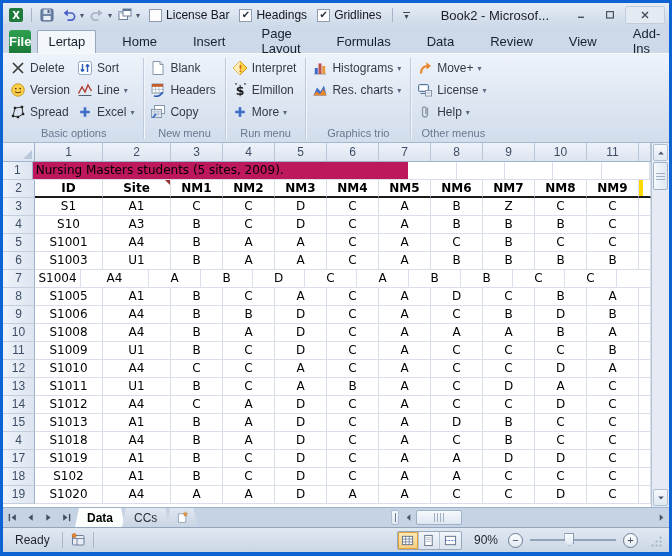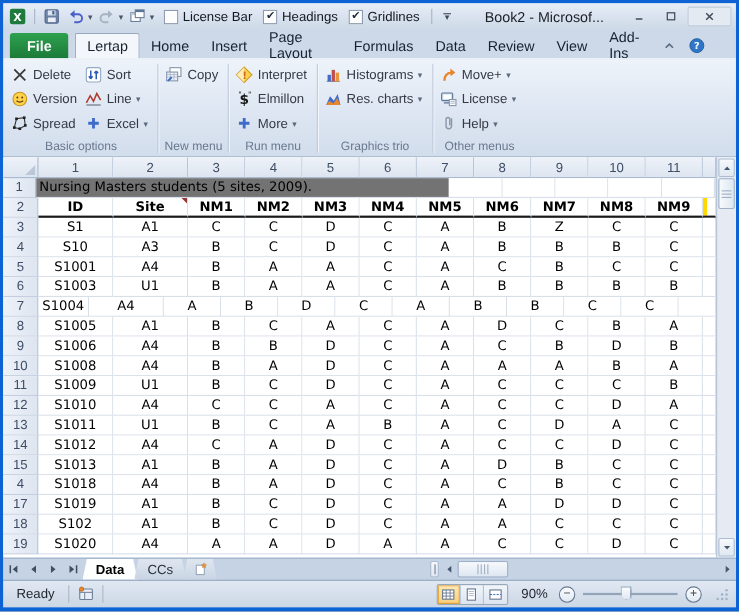--- a/index.html
+++ b/index.html
@@ -185,21 +185,21 @@
       <span class="winbtn close">
             <svg viewBox="0 0 16 16">
               <path d="M4 4 L12 12 M12 4 L4 12" stroke="#3f4a58" stroke-width="1.8"></path>
             </svg>
           </span>
     </span>
   </div>
 
   <div class="tabrow">
     <span class="filetab">File</span>
-    <span id="rtabs" style="display:flex;align-items:flex-end;">
+    <span id="rtabs" style="display:flex;align-items:flex-end;gap:16px;">
           <span class="rtab active">Lertap</span>
           <span class="rtab">Home</span>
           <span class="rtab">Insert</span>
           <span class="rtab">Page Layout</span>
           <span class="rtab">Formulas</span>
           <span class="rtab">Data</span>
           <span class="rtab">Review</span>
           <span class="rtab">View</span>
           <span class="rtab">Add-Ins</span>
         </span>
@@ -288,20 +288,41 @@
                 <span class="rcar">▾</span>
               </div>
             </div>
           </div>
           <div class="rlabel">Basic options</div>
         </div>
         <div class="rgsep"></div>
         <div class="rgroup">
           <div class="rcols">
             <div class="rcol">
+              <div class="rbtn">
+                <span class="ric">
+                  <svg viewBox="0 0 16 16">
+                    <path d="M3 1.5 H10 L13 4.5 V14.5 H3 Z" fill="#fff" stroke="#8696aa"></path>
+                    <path d="M10 1.5 V4.5 H13" fill="#dde4ee" stroke="#8696aa"></path>
+                  </svg>
+                </span>
+                <span class="rlb">Blank</span>
+              </div>
+              <div class="rbtn">
+                <span class="ric">
+                  <svg viewBox="0 0 16 16">
+                    <rect x="2" y="2" width="11" height="9" fill="#fff" stroke="#8696aa"></rect>
+                    <rect x="2" y="2" width="11" height="2.8" fill="#c55a2b"></rect>
+                    <path d="M2 7.3 H13 M5.5 4.8 V11 M9 4.8 V11" stroke="#9fb0c5" stroke-width=".7"></path>
+                    <path d="M4 14 Q9 15.3 12.2 11" stroke="#2e5db8" stroke-width="1.5" fill="none"></path>
+                    <path d="M13 10 l-2.6 .5 1.9 2z" fill="#2e5db8"></path>
+                  </svg>
+                </span>
+                <span class="rlb">Headers</span>
+              </div>
               <div class="rbtn">
                 <span class="ric">
                   <svg viewBox="0 0 16 16">
                     <rect x="4.5" y="1.5" width="10" height="8" fill="#fff" stroke="#8696aa"></rect>
                     <rect x="1.5" y="5.5" width="10" height="8" fill="#eef2f8" stroke="#8696aa"></rect>
                     <path d="M1.5 7.8 h10 M1.5 10 h10 M4.8 5.5 v8 M8.2 5.5 v8" stroke="#9fb0c5" stroke-width=".7"></path>
                     <path d="M2 13 l3.5-3.5 1.3 1.3 L3.3 14.2z" fill="#3f6bc9"></path>
                   </svg>
                 </span>
                 <span class="rlb">Copy</span>
@@ -431,21 +452,21 @@
             <span class="colh" style="width: 52px;">6</span>
             <span class="colh" style="width: 52px;">7</span>
             <span class="colh" style="width: 52px;">8</span>
             <span class="colh" style="width: 52px;">9</span>
             <span class="colh" style="width: 52px;">10</span>
             <span class="colh" style="width: 52px;">11</span>
             <span class="colh sliver"></span>
           </div>
           <div class="srow">
             <span class="rowh">1</span>
-            <span class="cell title" style="width: 404px; background: #737373;">Nursing Masters students (5 sites, 2009).</span>
+            <span class="cell title" style="width: 404px; background: #be185d;">Nursing Masters students (5 sites, 2009).</span>
             <span class="cell" style="width: 52px;"></span>
             <span class="cell" style="width: 52px;"></span>
             <span class="cell" style="width: 52px;"></span>
             <span class="cell" style="width: 52px;"></span>
             <span class="cell" style="width: 52px;"></span>
             <span class="cell sliver"></span>
           </div>
           <div class="srow">
             <span class="rowh">2</span>
             <span class="cell hdr" style="width: 68px;">ID</span>

